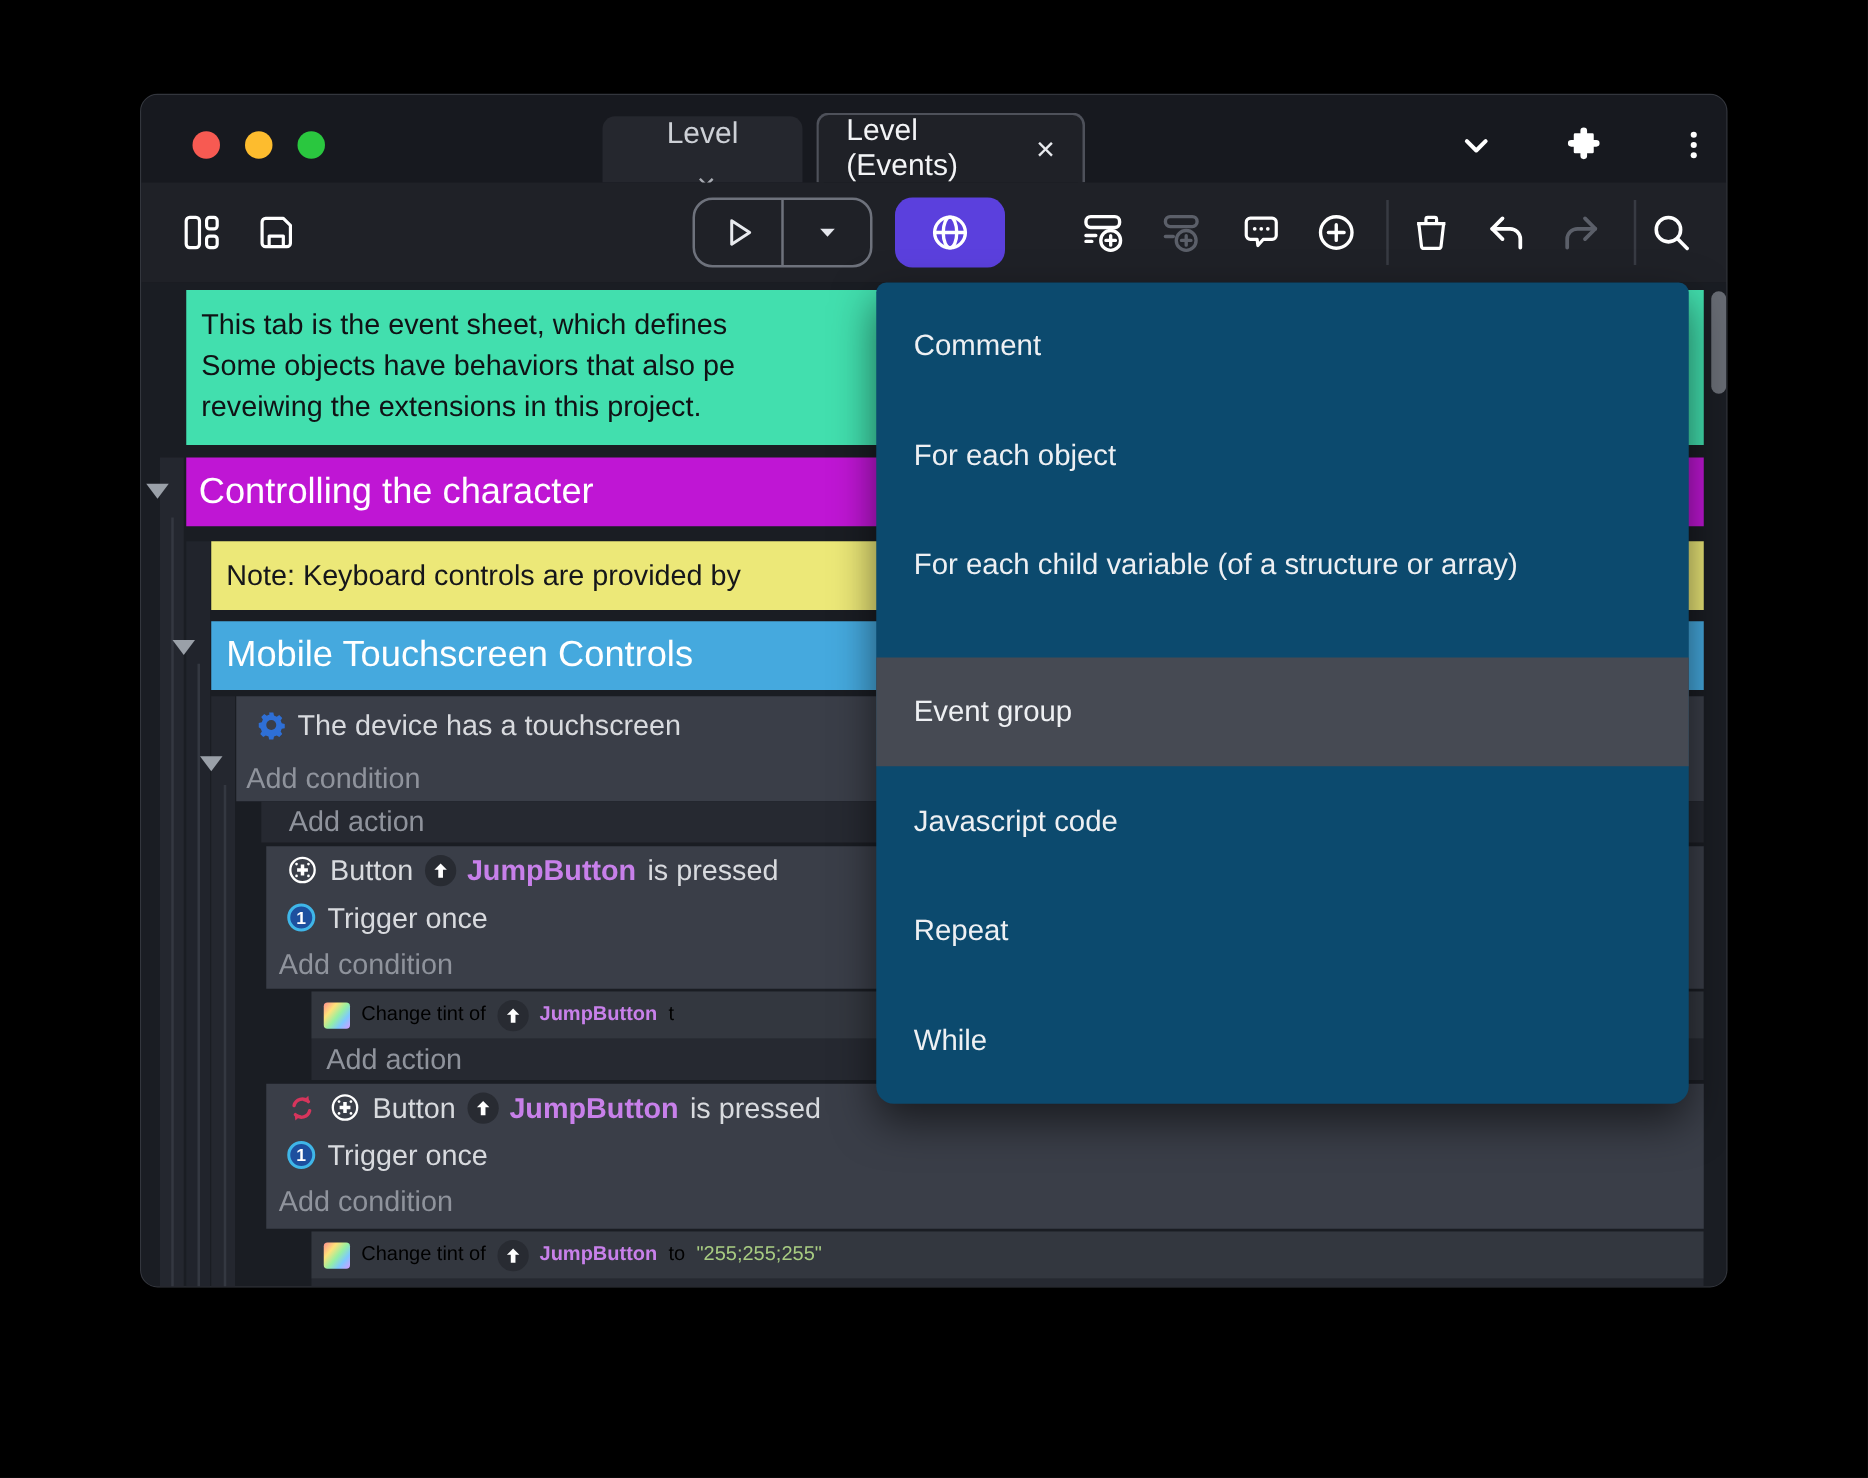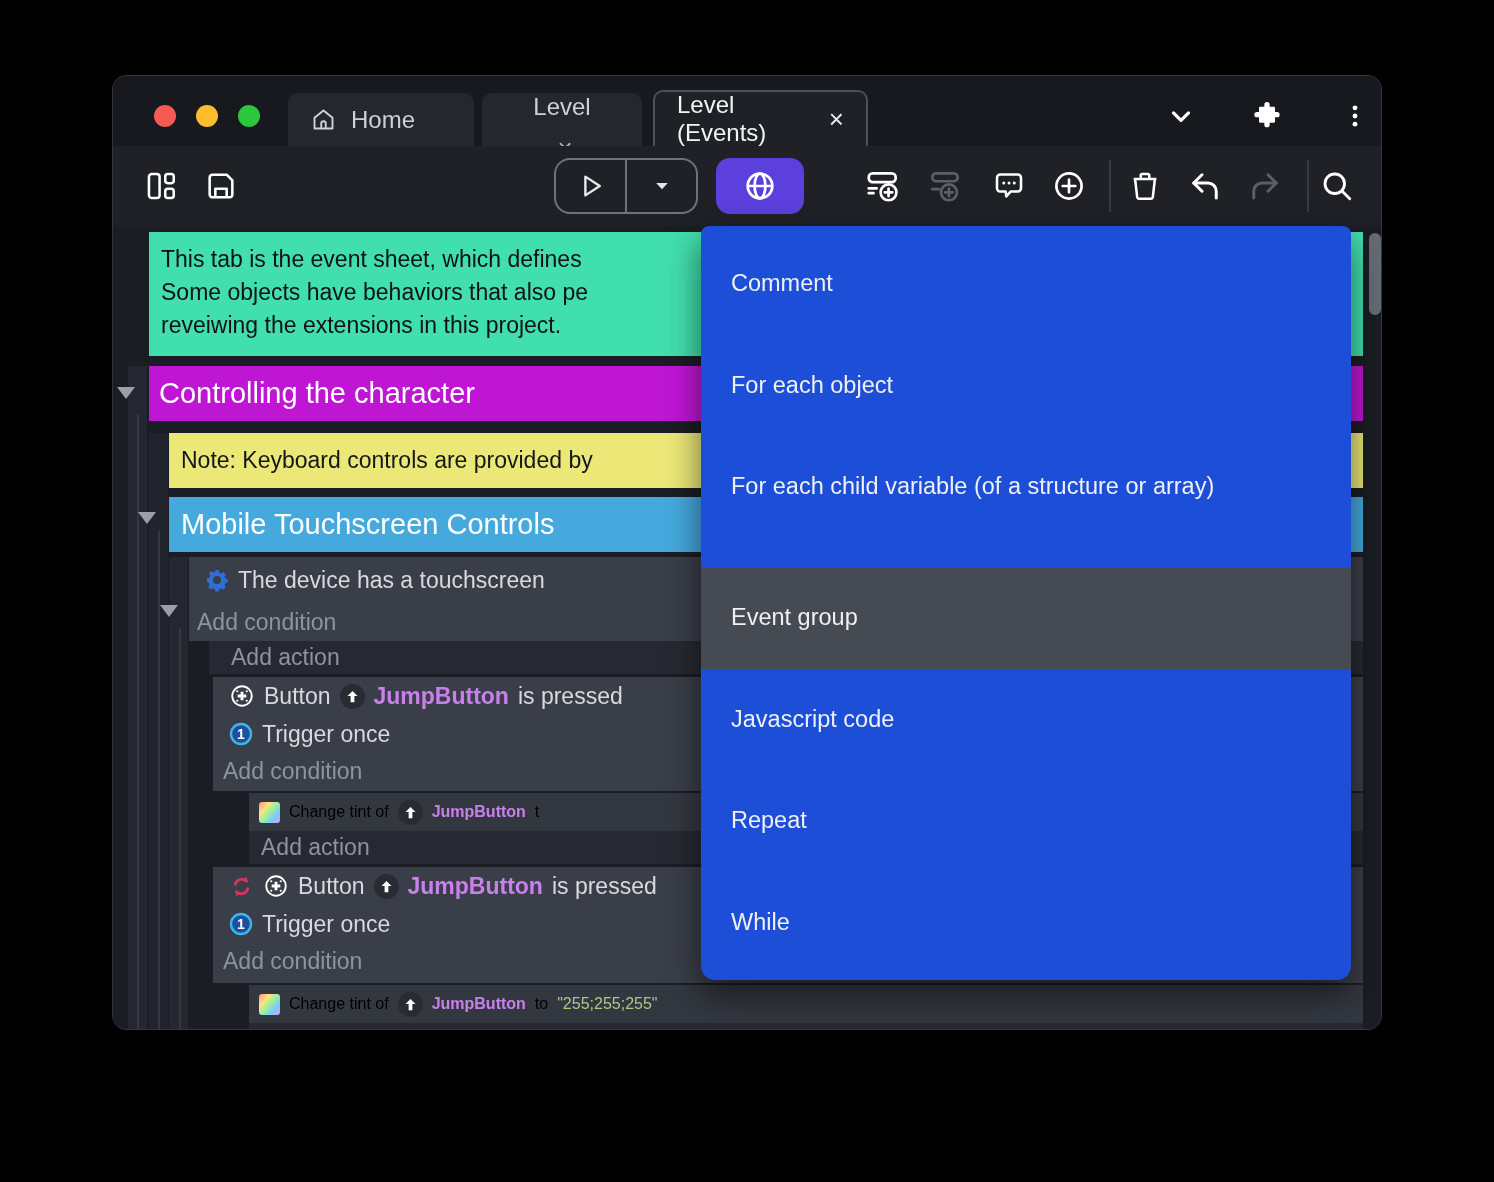--- a/index.html
+++ b/index.html
@@ -85,47 +85,38 @@
   .blk-act2 .addrow, .blk-act3 .addrow { height:33px; display:flex; align-items:center; padding-left:12px; font-size:23px; }
 
   .tint-chip { width:21px; height:21px; border-radius:3px; flex:0 0 auto;
                background:linear-gradient(130deg,#ff8d8d 0%,#ffe27a 28%,#96f0a2 52%,#7ec9ff 74%,#d79bff 100%); }
   .jb-ico { width:25px; height:25px; border-radius:50%; background:#282b32; display:flex;
             align-items:center; justify-content:center; flex:0 0 auto; }
 
   .scrollbar { position:absolute; left:1256px; top:7px; width:12px; height:82px; border-radius:6px; background:#676b73; }
 
   
-  .menu { position:absolute; left:588px; top:150px; width:650px; height:754px; background:#1d4ed8;
+  .menu { position:absolute; left:588px; top:150px; width:650px; height:657px; background:#0c4a6e;
           border-radius:8px 8px 14px 14px; box-shadow:0 14px 34px rgba(0,0,0,.55);
           display:flex; flex-direction:column; padding:7px 0; z-index:20; }
   .menu-item { flex:1; display:flex; align-items:center; padding-left:30px; font-size:23.5px; color:#eef0f3; white-space:nowrap; }
   .menu-item.hl { background:#464a53;margin-top:30px; }
 
   svg { display:block; }
 </style>
 </head>
 <body>
 
 <div class="window">
 
   <div class="tabbar">
     <span class="traffic t-red"></span>
     <span class="traffic t-yellow"></span>
     <span class="traffic t-green"></span>
 
-    <div class="tab tab-home">
-      <span>
-        <svg width="27" height="27" viewBox="0 0 24 24" fill="none" stroke="#cfd2d8" stroke-width="1.7" stroke-linejoin="round">
-          <path d="M4 10.5 L12 4 L20 10.5 V20 H4 Z"></path>
-            <path d="M10 20 v-4.5 a2 2 0 0 1 4 0 V20"></path>
-        </svg>
-      </span>
-      <span>Home</span>
-    </div>
 
     <div class="tab tab-level">
       <span>Level</span>
       <span class="close">×</span>
     </div>
 
     <div class="tab tab-active">
       <span>Level (Events)</span>
       <span class="close">×</span>
     </div>

